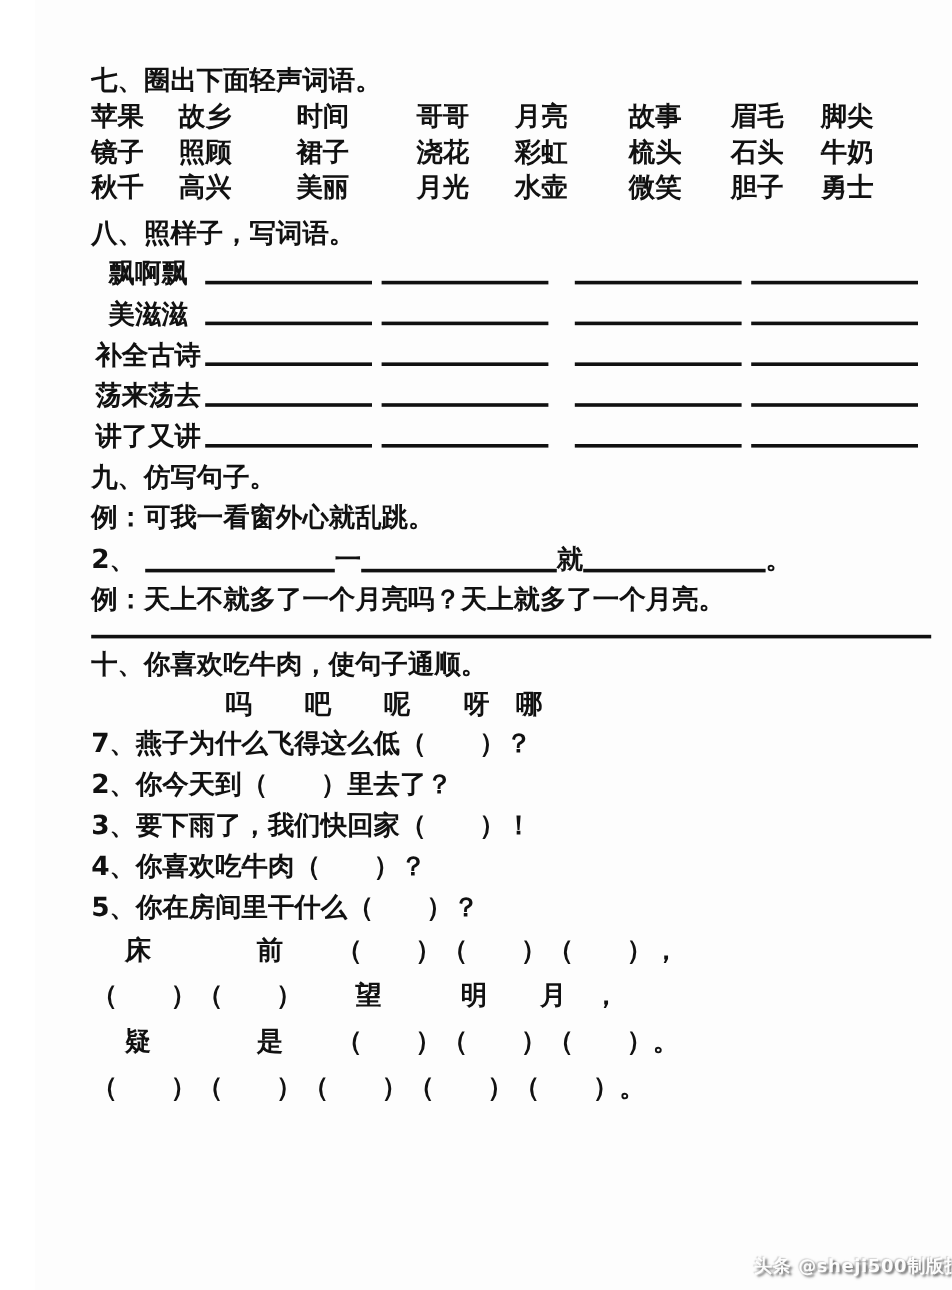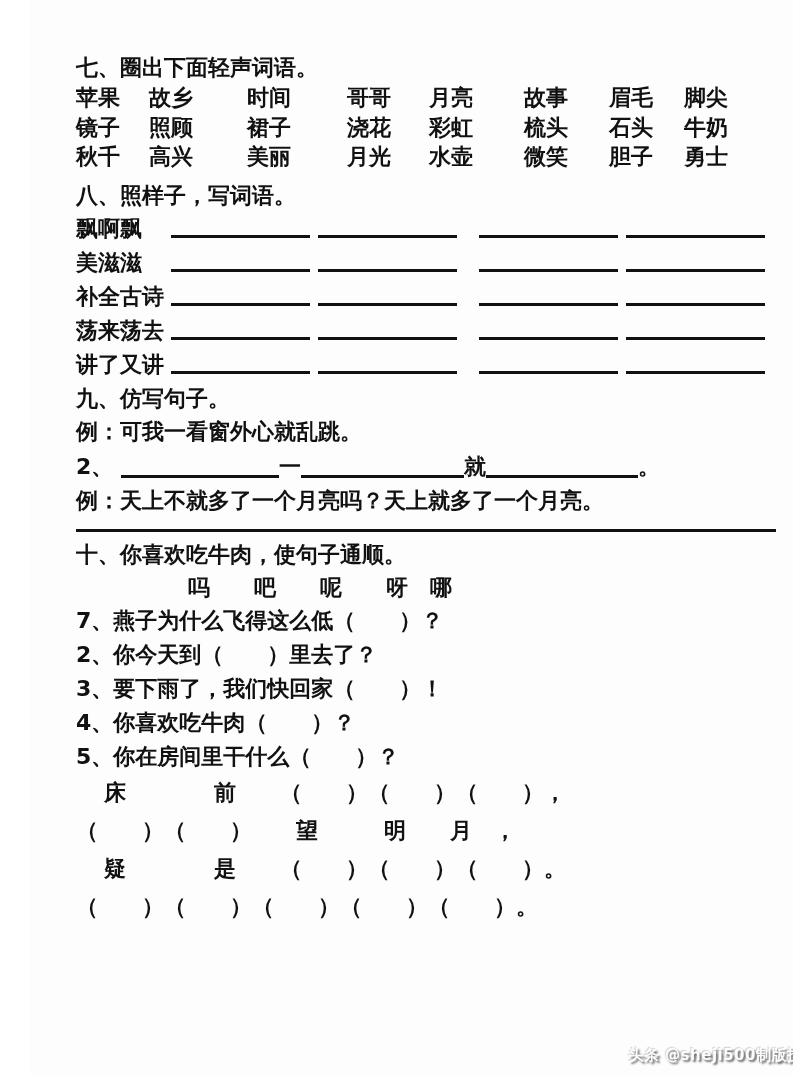--- a/index.html
+++ b/index.html
@@ -24,21 +24,21 @@
     grid-template-columns:73px 98px 100px 82px 95px 85px 75px auto;
     width:700px;
     line-height:29.5px;
   }
   .word-grid span{white-space:nowrap;}
 
   
   .s8{margin-top:8px;}
   .s8 .sec-title{height:32px;line-height:32px;}
   .b-row{height:34px;line-height:34px;white-space:nowrap;}
-  .b-row .lbl{display:inline-block;width:95px;vertical-align:top;white-space:pre;}
+  .b-row .lbl{display:inline-block;width:95px;vertical-align:top;white-space:pre;text-align:center;}
   .bl{display:inline-block;width:139px;height:1px;border-bottom:3px solid #111;vertical-align:-2px;}
   .bl + .bl{margin-left:8px;}
   .bl.g{margin-left:22px;}
 
   
   .s9 .sec-title{height:33px;line-height:33px;}
   .line{height:35px;line-height:35px;white-space:pre;}
   .line34{height:34px;line-height:34px;white-space:pre;}
   .bl9{display:inline-block;height:1px;border-bottom:3px solid #111;vertical-align:-4px;}
   .w158{width:158px;}

